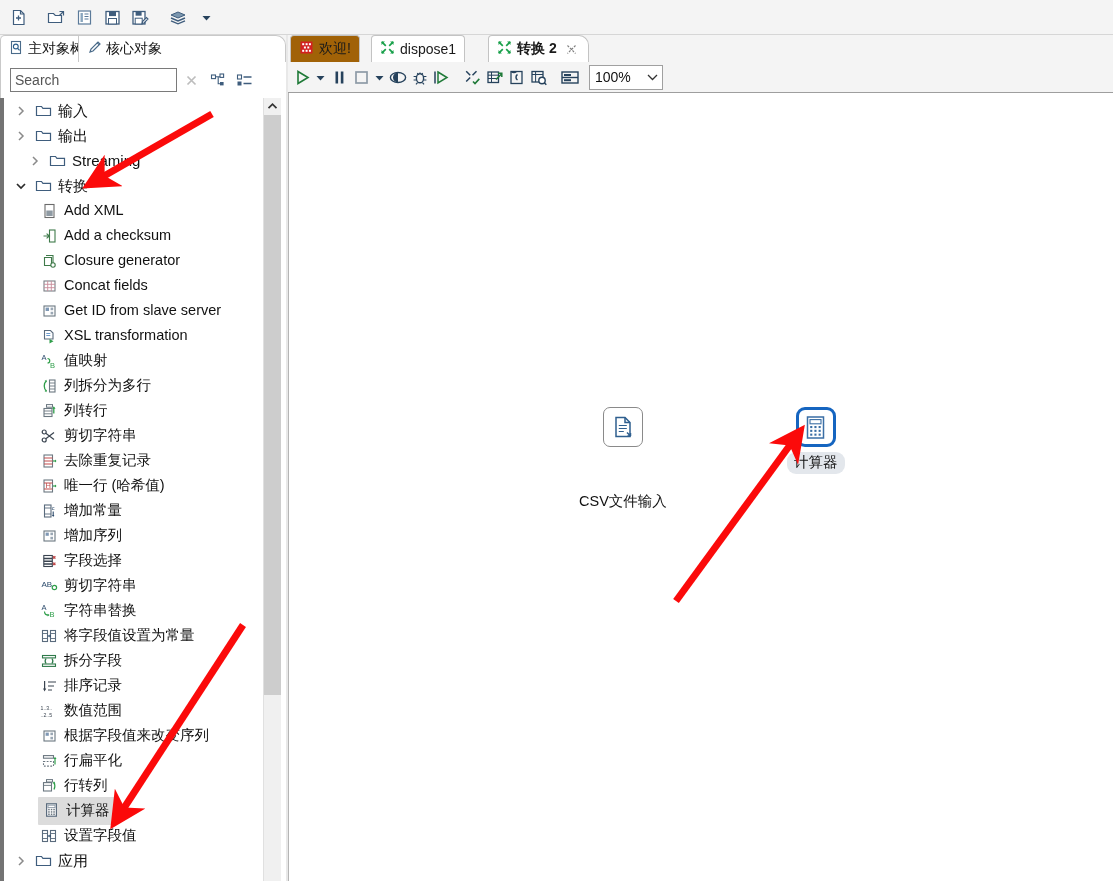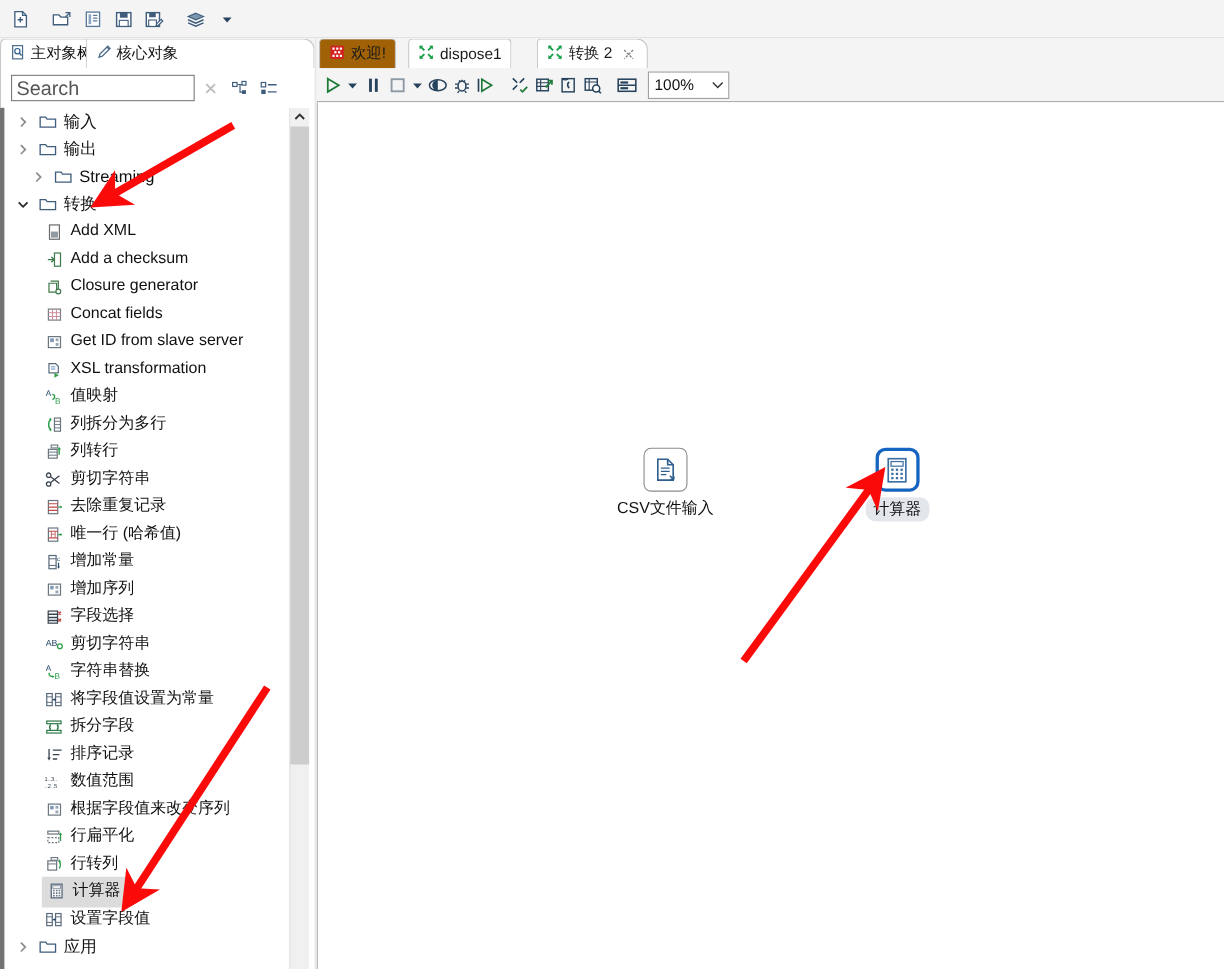--- a/index.html
+++ b/index.html
@@ -39,21 +39,21 @@
   .ptab.b{left:78px;background:#ffffff;border:1px solid #c9c9c9;border-bottom:none;
     border-radius:0 10px 0 0;width:208px;}
   .ptab-label{font-size:14px;color:#111;}
   .search-row{
     position:absolute;left:0;top:27px;width:288px;height:36px;
     background:#ffffff;display:flex;align-items:center;
     border-left:1px solid #c9c9c9;box-sizing:border-box;
   }
   .search-input{
     margin-left:9px;width:167px;height:24px;box-sizing:border-box;
-    border:1px solid #7a7a7a;background:#fff;font-size:18px;
+    border:1px solid #7a7a7a;background:#fff;font-size:14px;
     padding:0 4px;color:#333;font-family:"Liberation Sans",sans-serif;
     outline:none;
   }
   .search-input::placeholder{color:#555;opacity:1;}
   .clear-x{width:28px;height:24px;display:flex;align-items:center;justify-content:center;}
   .tree-tool{width:26px;height:24px;display:flex;align-items:center;justify-content:center;}
   .tree-area{
     position:absolute;left:0;top:63px;width:288px;height:783px;
     background:#ffffff;box-sizing:border-box;
     border-left:4px solid #737373;
@@ -95,21 +95,21 @@
   .etab{
     position:absolute;top:0;height:27px;display:flex;align-items:center;gap:5px;
     padding:0 8px;box-sizing:border-box;white-space:nowrap;font-size:14px;
   }
   .etab.t1{left:2px;background:#a16207;border:1px solid #c3c3c3;border-bottom:none;
     border-radius:4px 4px 0 0;justify-content:flex-end;}
   .etab.t2{left:83px;background:#ffffff;border:1px solid #c3c3c3;border-bottom:none;
     border-radius:4px 4px 0 0;}
   .etab.t3{left:200px;background:#ffffff;border:1px solid #c3c3c3;border-bottom:none;
     border-radius:4px 10px 0 0;padding-right:10px;}
-  .etab.active .etab-label{font-weight:normal;}
+  .etab.active .etab-label{font-weight:bold;}
   .etab-close{margin-left:3px;width:13px;height:13px;display:flex;align-items:center;justify-content:center;}
   .etoolbar{
     position:absolute;left:0;top:27px;width:825px;height:31px;background:#f4f4f4;
     display:flex;align-items:center;padding-left:3px;box-sizing:border-box;
     border-bottom:1px solid #9e9e9e;
   }
   .etb{width:22px;height:26px;display:flex;align-items:center;justify-content:center;}
   .etb.caret{width:15px;}
   .etb-gap{width:9px;}
   .zoom-combo{
@@ -819,21 +819,21 @@
         <span class="zcaret">
           <svg width="13" height="10" viewBox="0 0 13 10">
               <path d="M2 3l4.5 4.5L11 3" fill="none" stroke="#333" stroke-width="1.3"></path>
             </svg>
         </span>
       </div>
     </div>
 
     <div class="canvas">
 
-      <div class="node" style="left:272px;top:314px;">
+      <div class="node" style="left:290px;top:314px;gap:40px;">
         <div class="node-box plain">
           <svg width="26" height="26" viewBox="0 0 26 26">
               <path d="M6 3.5h9l5 5v14H6z" fill="#fff" stroke="#2f5f8f" stroke-width="1.5"></path>
               <path d="M15 3.5v5h5" fill="none" stroke="#2f5f8f" stroke-width="1.5"></path>
               <path d="M8.8 11.5h8M8.8 14.5h8M8.8 17.5h5" stroke="#2f5f8f" stroke-width="1.2"></path>
               <path d="M17 18.5l3.5 3.5M20.5 22v-3M20.5 22h-3" stroke="#2f5f8f" stroke-width="1.5" fill="none"></path>
             </svg>
         </div>
         <div class="node-label">CSV文件输入</div>
       </div>

